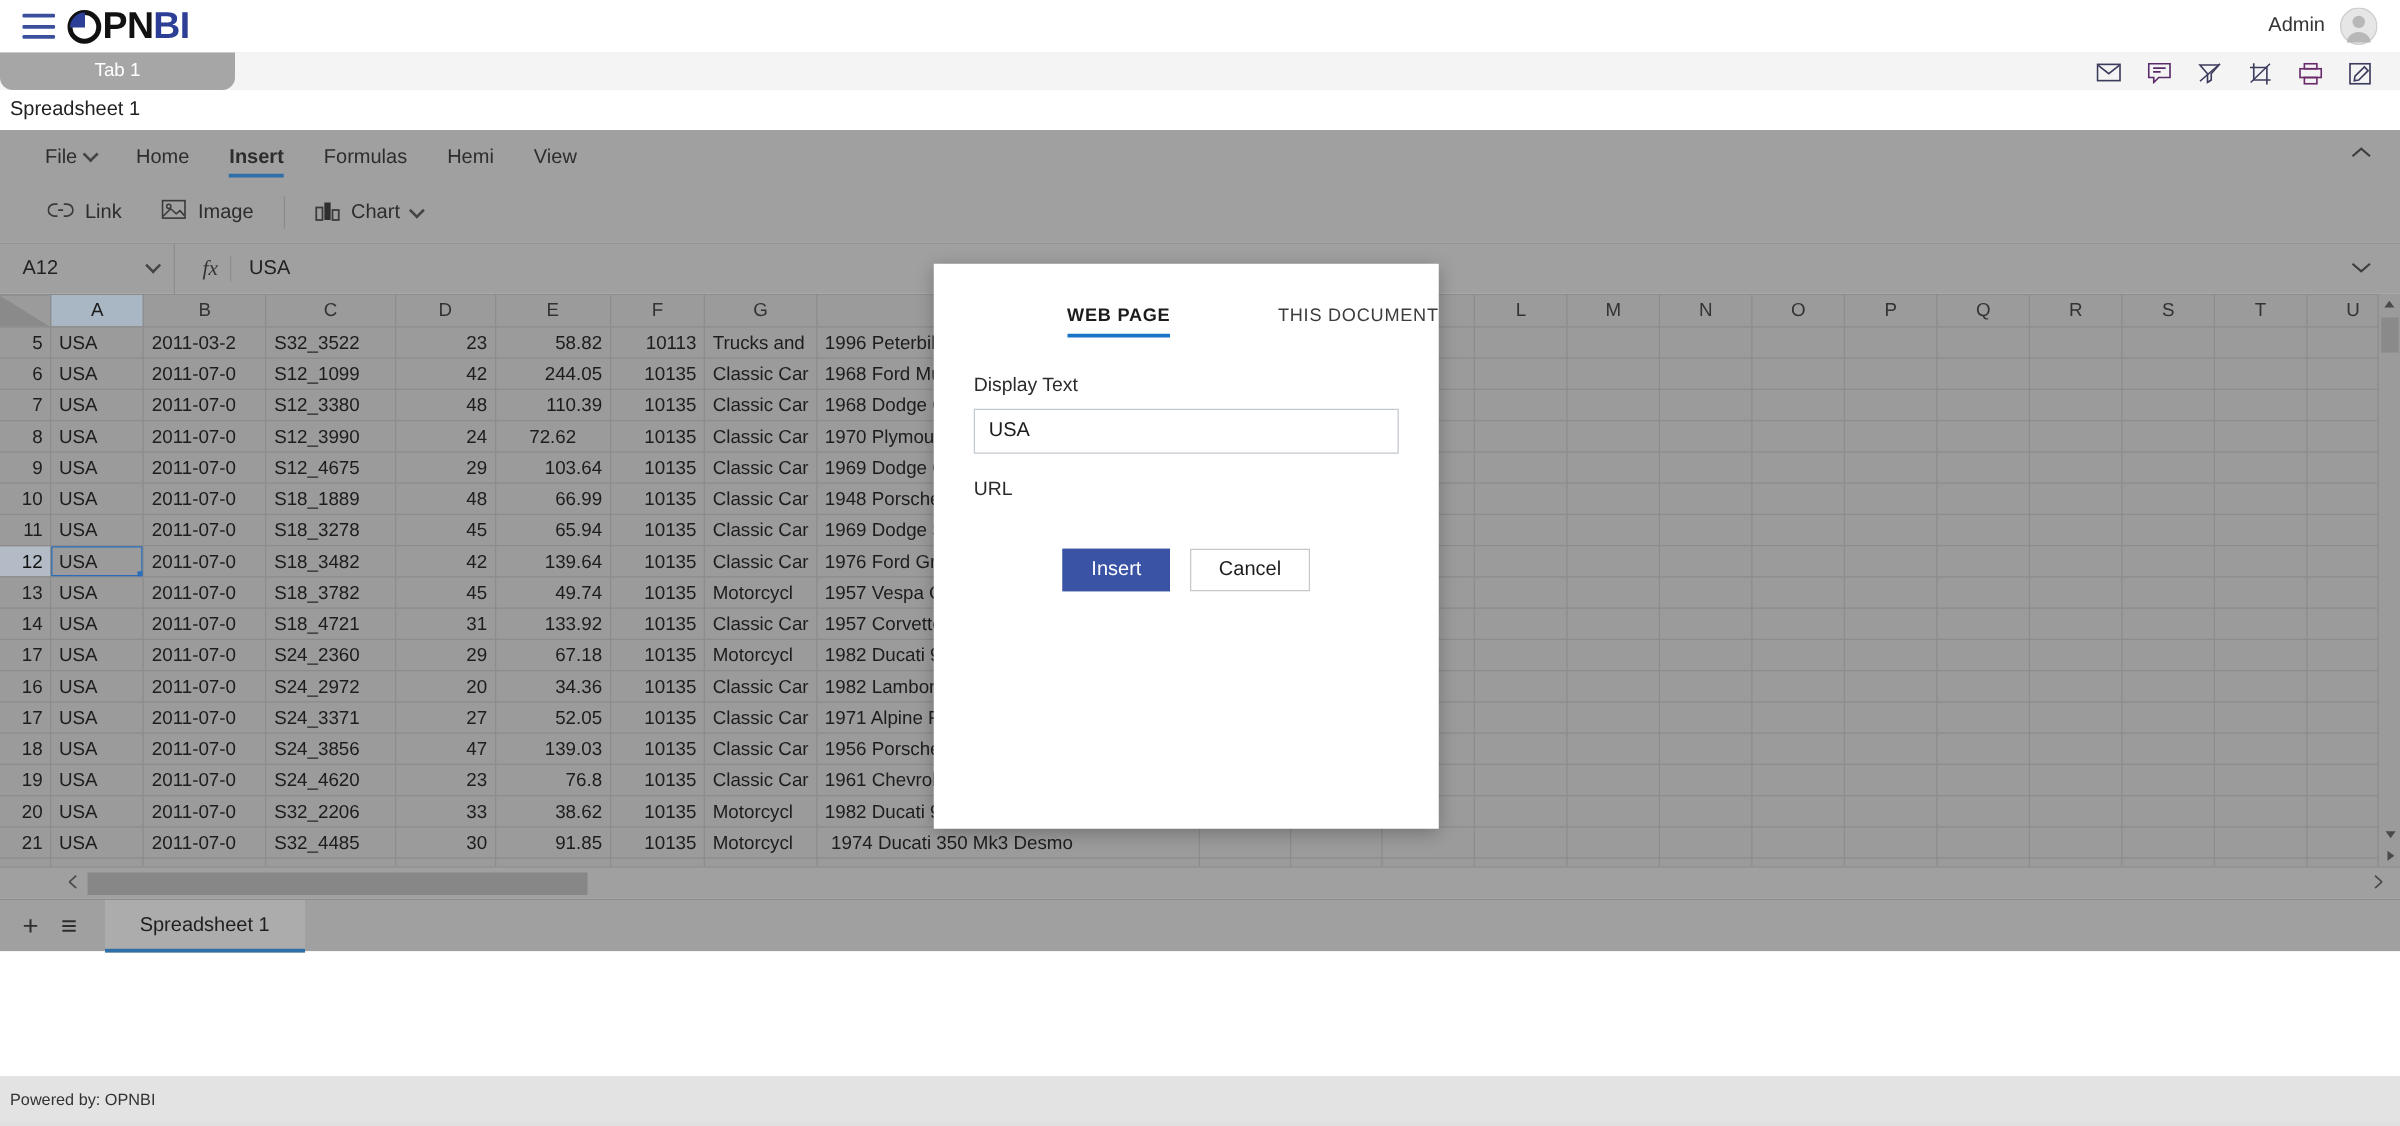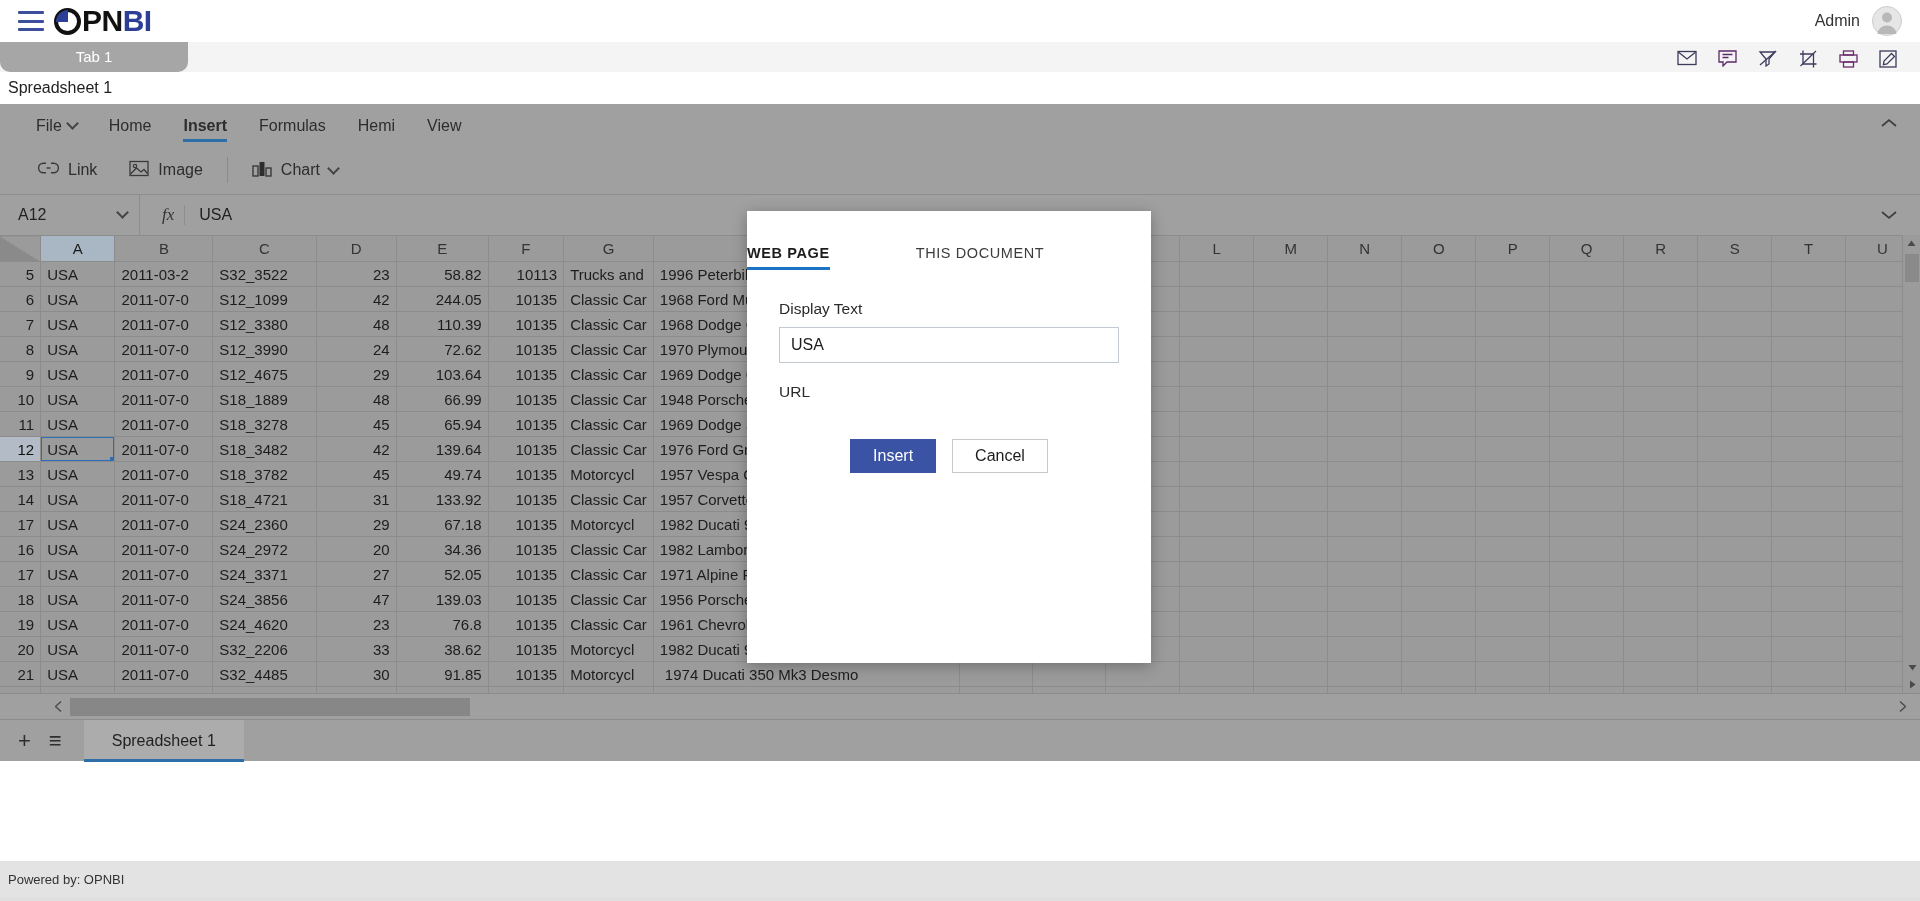--- a/index.html
+++ b/index.html
@@ -153,21 +153,21 @@
   .footer { background:#e3e3e3; height:100%; display:flex; align-items:center;
     padding-left:8px; font-size:13px; color:#333; }
   .modal {
     position:absolute; left:747px; top:211px; width:404px; height:452px;
     background:#ffffff; box-shadow: 0 3px 14px rgba(0,0,0,0.28);
   }
   .modal-head { display:flex; align-items:flex-start; justify-content:space-between;
     padding: 30px 32px 0 32px; }
   .modal-title { font-size:23px; color:#1b1b1b; }
   .close-x { cursor:pointer; margin-top:4px; }
-  .modal-tabs { display:flex; justify-content:flex-start; gap:86px; margin-top:34px; }
+  .modal-tabs { display:flex; justify-content:flex-end; gap:86px; margin-top:34px; }
   .mtab { font-size:14.5px; letter-spacing:0.6px; color:#3c3c3c; padding-bottom:9px;
     position:relative; cursor:pointer; }
   .mtab.active { font-weight:700; color:#1c1c1c; }
   .mtab.active::after { content:""; position:absolute; left:0; right:0; bottom:0;
     height:3px; background:#1a73c7; }
   .modal-body { padding: 30px 32px 0 32px; }
   .field-label { font-size:15.5px; color:#2b2b2b; margin-bottom:9px; }
   .field-input {
     width:100%; height:36px; border:1px solid #c3c9d0; background:#fff;
     font-size:16px; padding: 0 11px; color:#1c1c1c;
@@ -424,21 +424,21 @@
           <td style="width: 80px;"></td>
           <td style="width: 80px;"></td>
           <td style="width: 80px;"></td>
         </tr>
         <tr>
           <td class="rowhead">8</td>
           <td style="width: 78px;">USA</td>
           <td style="width: 100px;">2011-07-0</td>
           <td style="width: 106px;">S12_3990</td>
           <td class="num" style="width: 86px;">24</td>
-          <td class="num" style="width: 96px;">72.62</td>
+          <td class="num" style="width: 96px; text-align: center;">72.62</td>
           <td class="num" style="width: 78px;">10135</td>
           <td style="width: 86px;">Classic Car</td>
           <td style="width: 250px;">1970 Plymouth Hemi Cuda</td>
           <td style="width: 80px;"></td>
           <td style="width: 80px;"></td>
           <td style="width: 80px;"></td>
           <td style="width: 80px;"></td>
           <td style="width: 80px;"></td>
           <td style="width: 80px;"></td>
           <td style="width: 80px;"></td>

